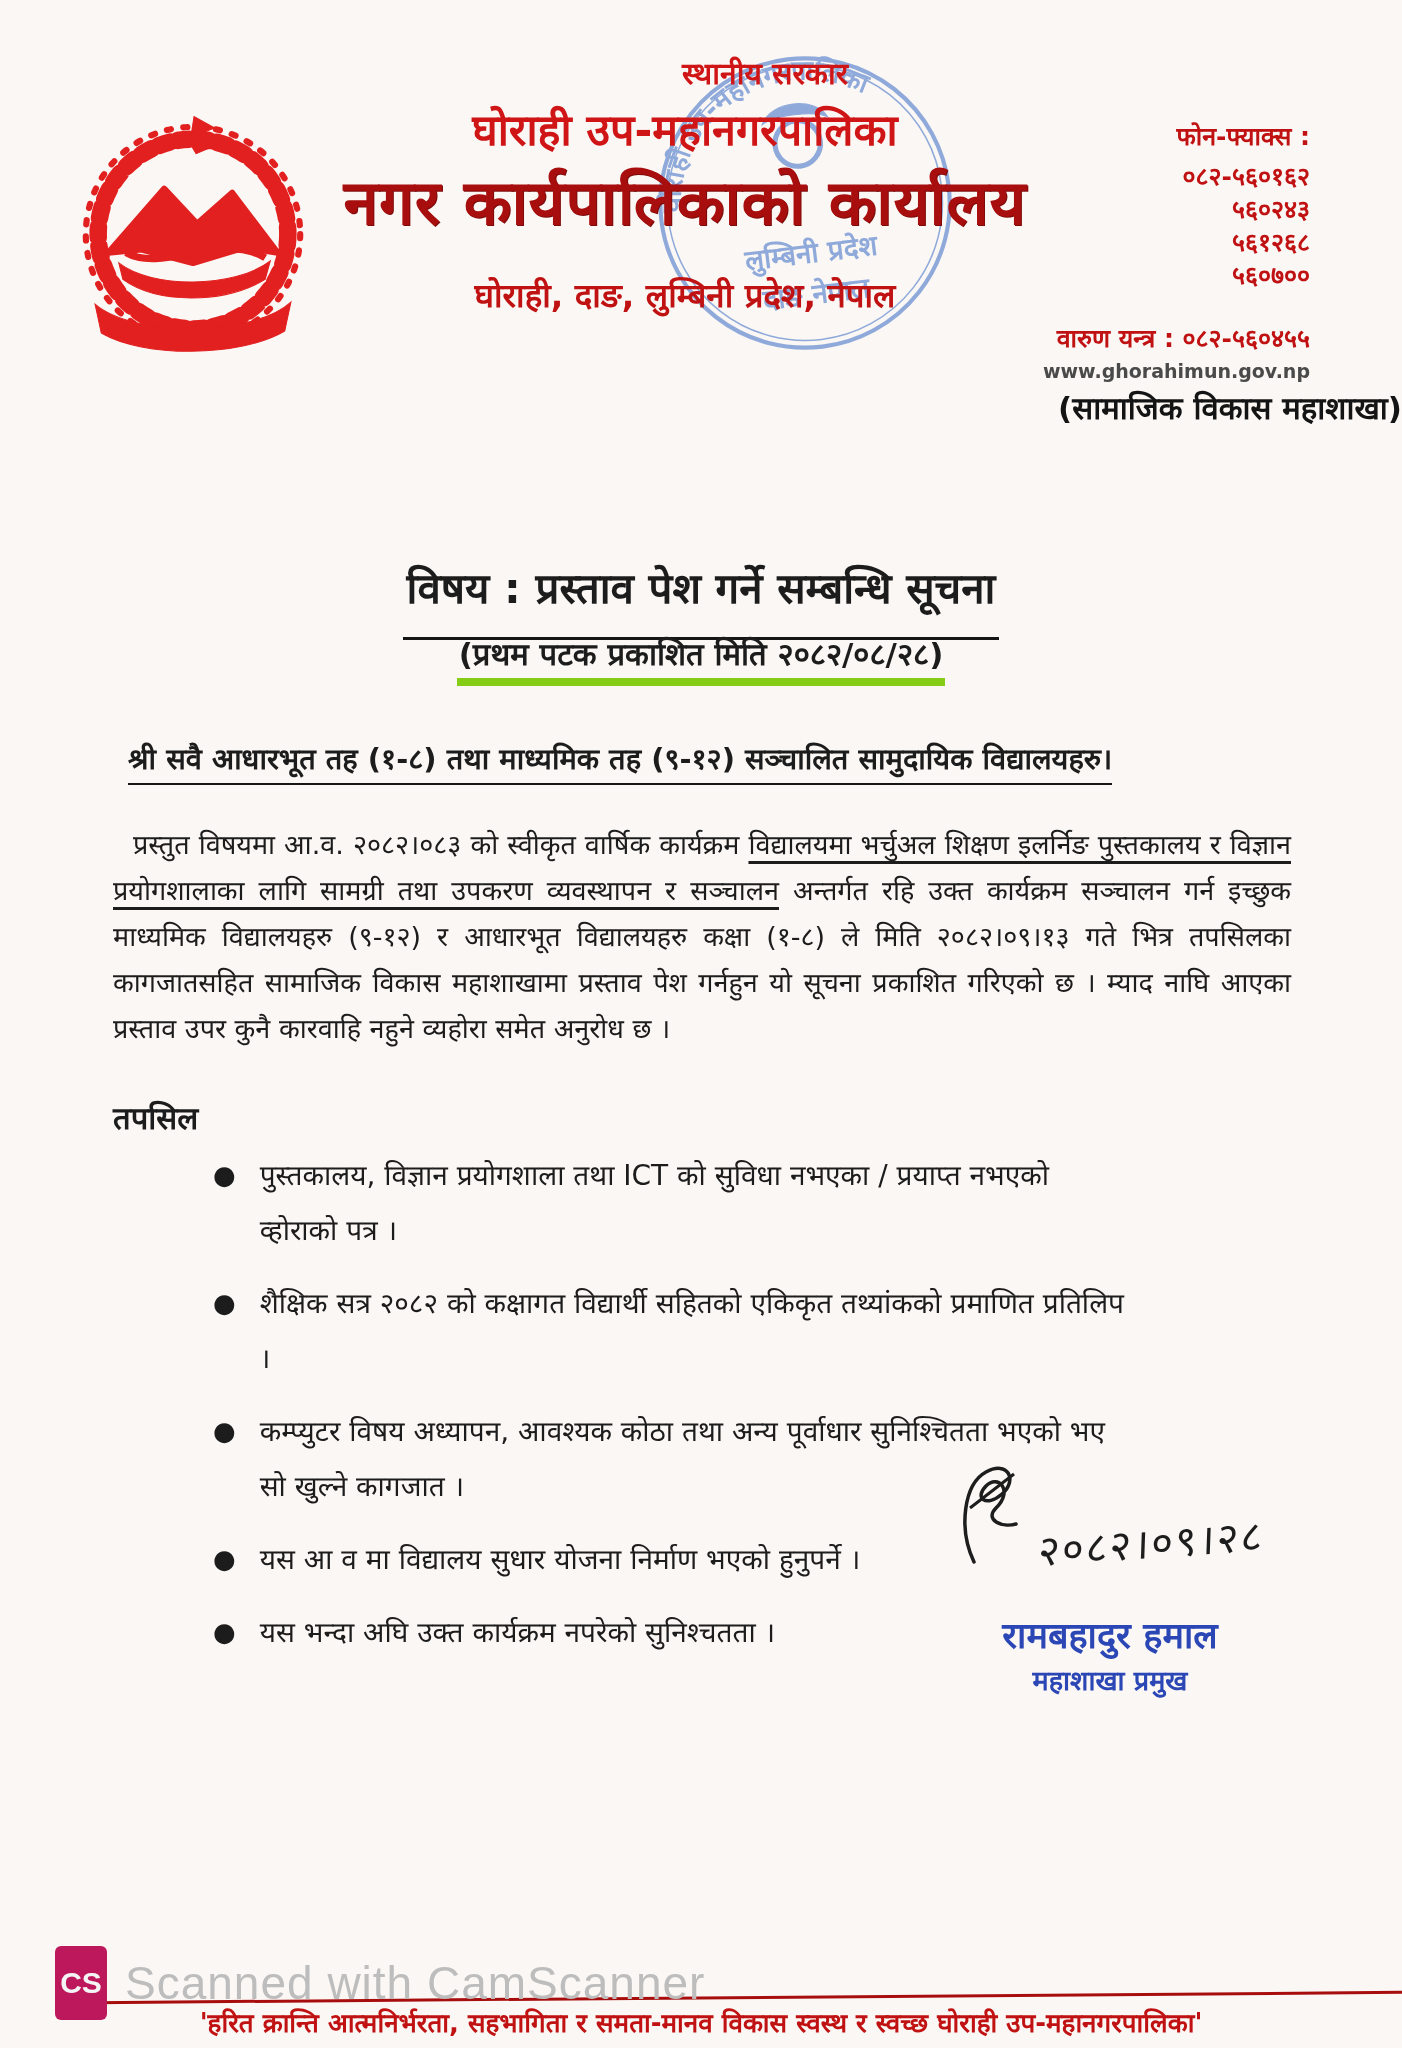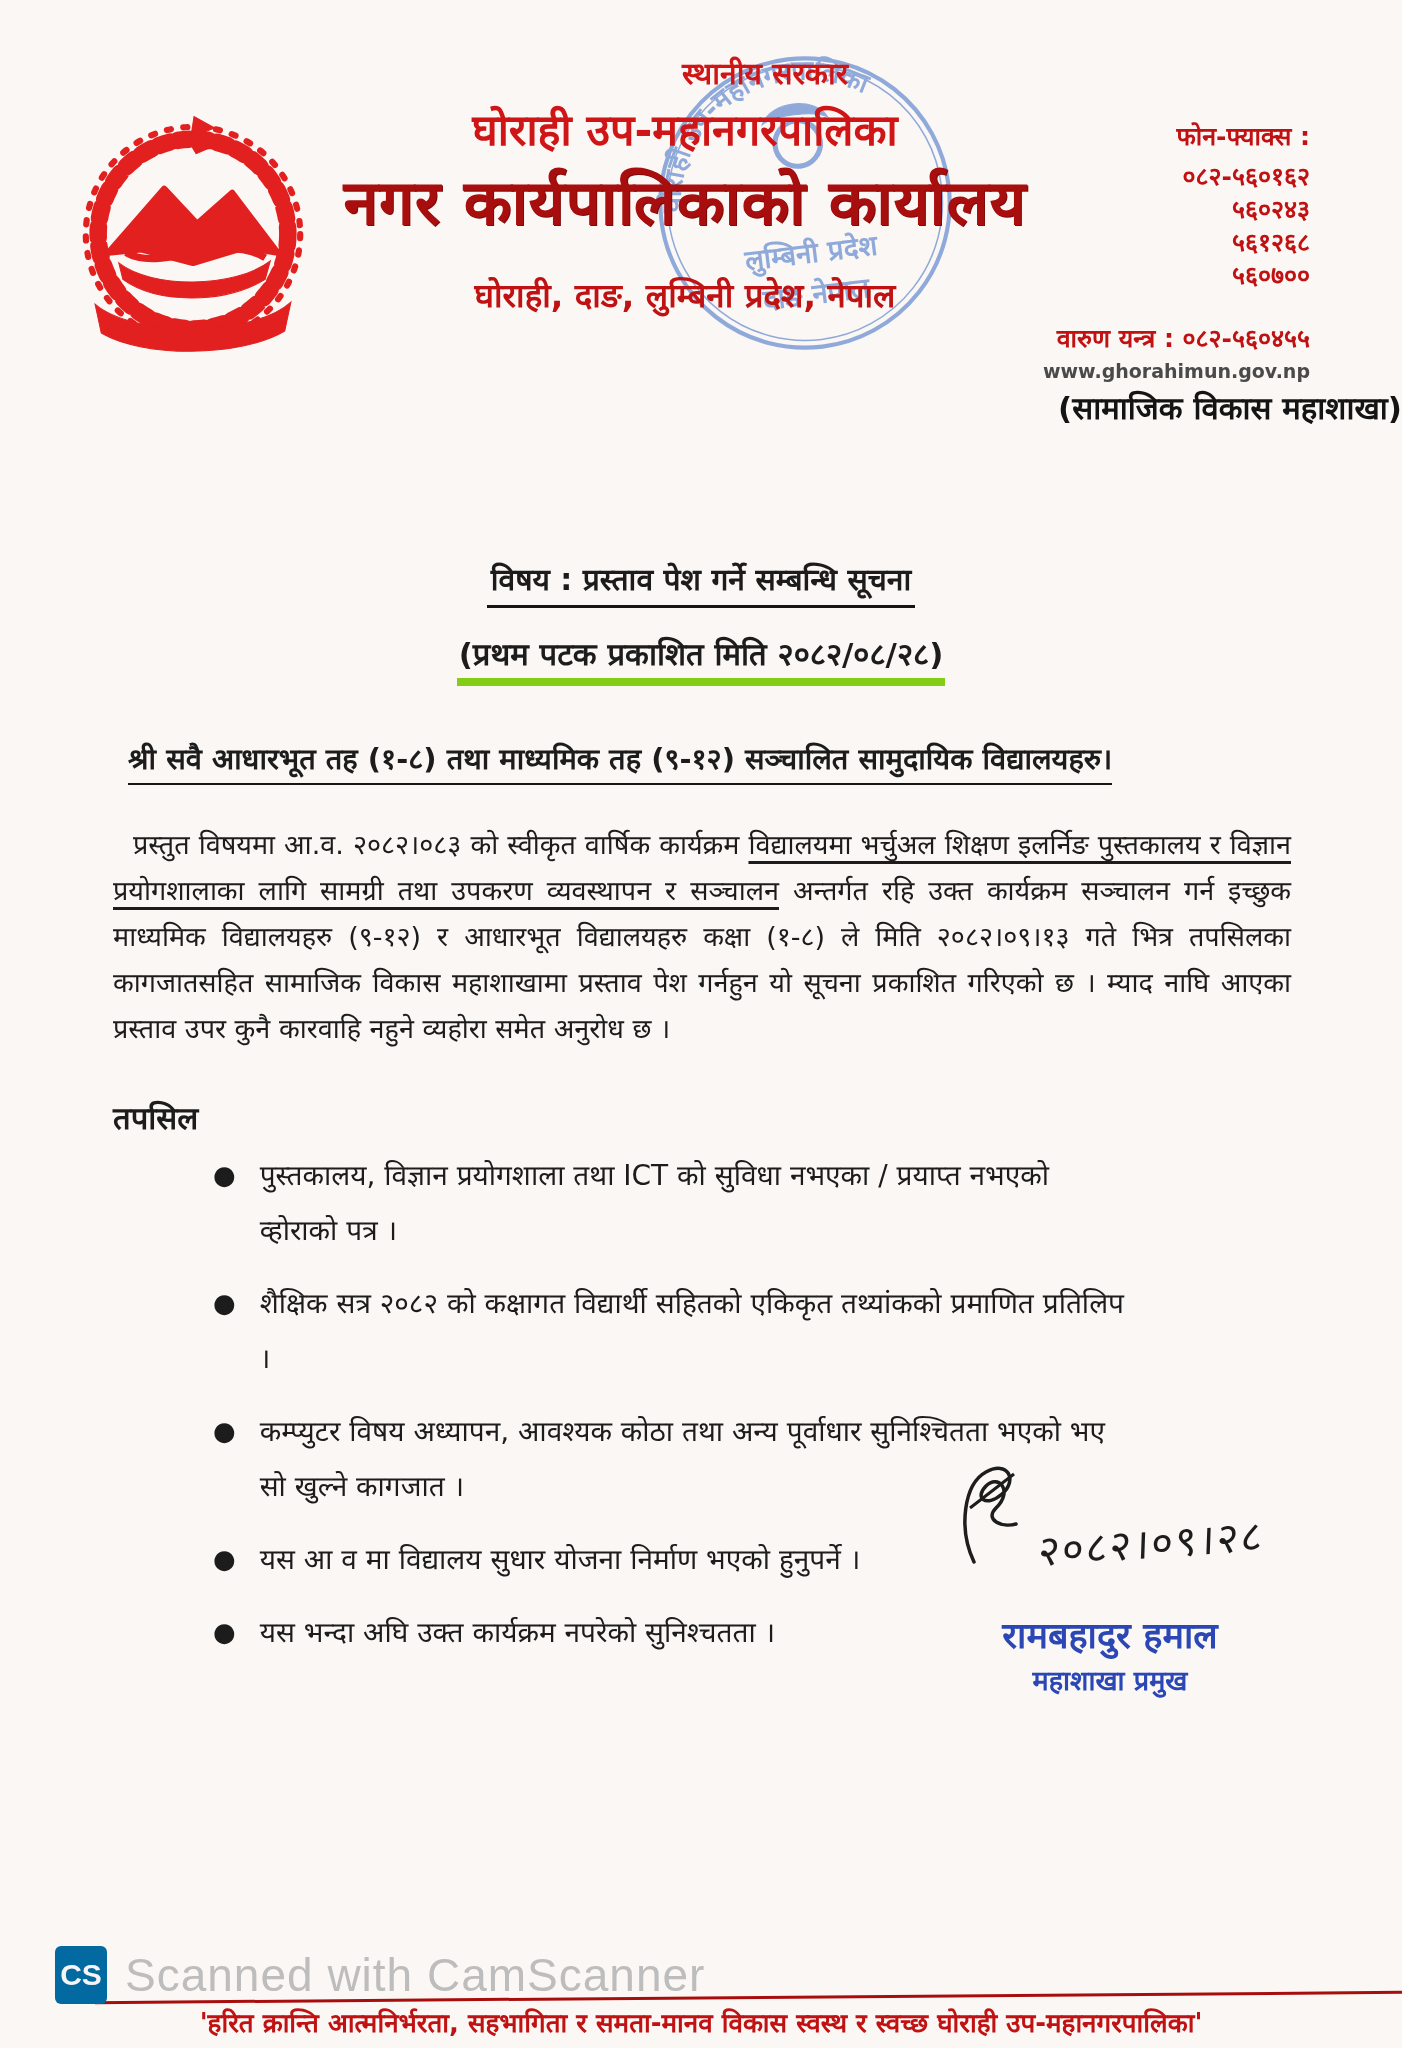--- a/index.html
+++ b/index.html
@@ -20,42 +20,42 @@
   .contact .lbl{font-size:25px;font-weight:bold;color:#c01212;margin-bottom:8px;}
   .contact .num{font-size:25px;font-weight:bold;color:#c01212;line-height:33px;}
   .contact .fax{font-size:25px;font-weight:bold;color:#c01212;margin-top:28px;}
   .contact .web{font-size:19px;color:#4a4a4a;margin-top:6px;font-weight:bold;}
   .stamp{position:absolute;left:650px;top:48px;width:310px;height:310px;z-index:2;
          opacity:.62;mix-blend-mode:multiply;transform:rotate(-7deg);}
   .department{position:absolute;left:0;top:386px;width:100%;text-align:right;
               font-size:31px;font-weight:bold;color:#141414;}
   
   .subject1{position:absolute;left:0;top:558px;width:100%;text-align:center;}
-  .subject1 span{font-size:30px;font-weight:bold;border-bottom:3px solid #151515;padding:0 4px 8px;}
+  .subject1 span{font-size:42px;font-weight:bold;border-bottom:3px solid #151515;padding:0 4px 24px;}
   .subject2{position:absolute;left:0;top:632px;width:100%;text-align:center;}
   .subject2 span{font-size:31px;font-weight:bold;border-bottom:8px solid #84cc16;padding:0 2px 6px;}
   
   .addressee{position:absolute;left:128px;top:738px;font-size:29px;font-weight:600;
              border-bottom:2.5px solid #151515;padding-bottom:6px;}
   .para{position:absolute;left:113px;top:822px;width:1178px;font-size:27px;line-height:46px;
         text-align:justify;text-indent:20px;}
   .para .ul{text-decoration:underline;text-decoration-thickness:2.5px;text-underline-offset:7px;}
   .tapasil{position:absolute;left:113px;top:1096px;font-size:31px;font-weight:600;}
   .bullets{position:absolute;left:213px;top:1148px;width:920px;}
   .bullet-item{display:flex;gap:24px;margin-bottom:18px;font-size:28px;line-height:55px;}
   .dot{flex:0 0 auto;font-size:26px;line-height:55px;}
   
   .sig{position:absolute;left:930px;top:1440px;width:360px;text-align:center;}
   .sig-hand{display:flex;align-items:flex-end;justify-content:center;gap:2px;height:130px;}
   .sig-date{font-size:42px;color:#1d1d1d;transform:rotate(-4deg) skewX(-6deg);letter-spacing:2px;}
   .sig-name{font-size:36px;font-weight:bold;color:#2b47b5;margin-top:40px;}
   .sig-title{font-size:27px;font-weight:600;color:#2b47b5;margin-top:2px;}
   
   .watermark{position:absolute;left:55px;top:1946px;display:flex;align-items:center;gap:18px;z-index:4;}
-  .cs-box{width:52px;height:58px;background:#0369a1;color:#f5f5f5;border-radius:6px;
+  .cs-box{width:52px;height:74px;background:#be185d;color:#f5f5f5;border-radius:6px;
           display:flex;align-items:center;justify-content:center;
           font-family:"Liberation Sans",sans-serif;font-size:30px;font-weight:bold;}
   .wm-text{font-family:"Liberation Sans",sans-serif;font-size:46px;color:#bdbdbd;letter-spacing:1px;}
   .footer-line{position:absolute;left:95px;right:0;top:1996px;border-top:3px solid #a80d0d;
                transform:rotate(-0.45deg);}
   .footer-text{position:absolute;left:0;top:2004px;width:100%;text-align:center;
                font-size:26px;font-weight:bold;color:#c01212;}
 </style>
 </head>
 <body>

